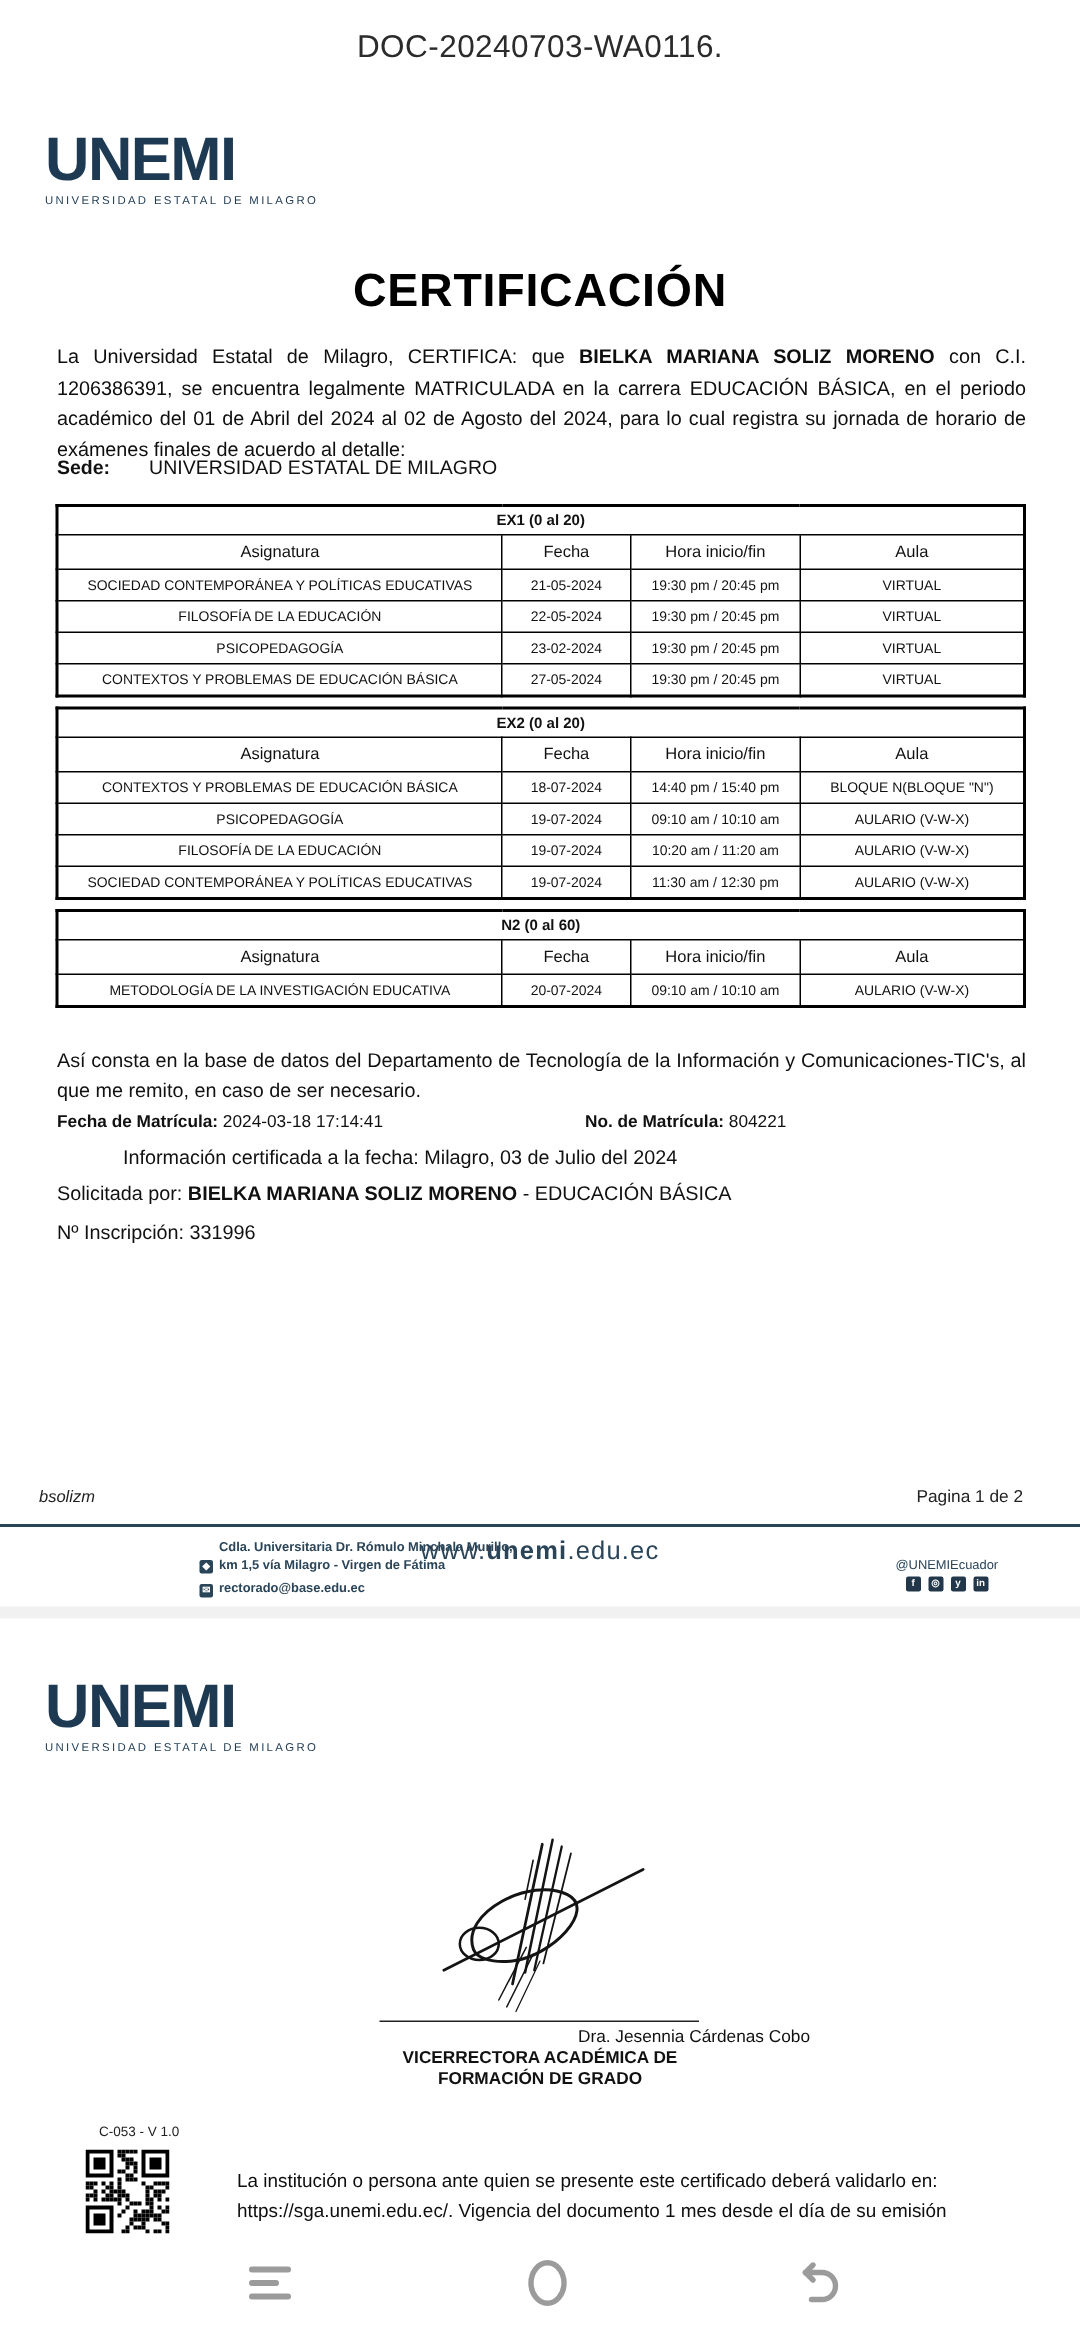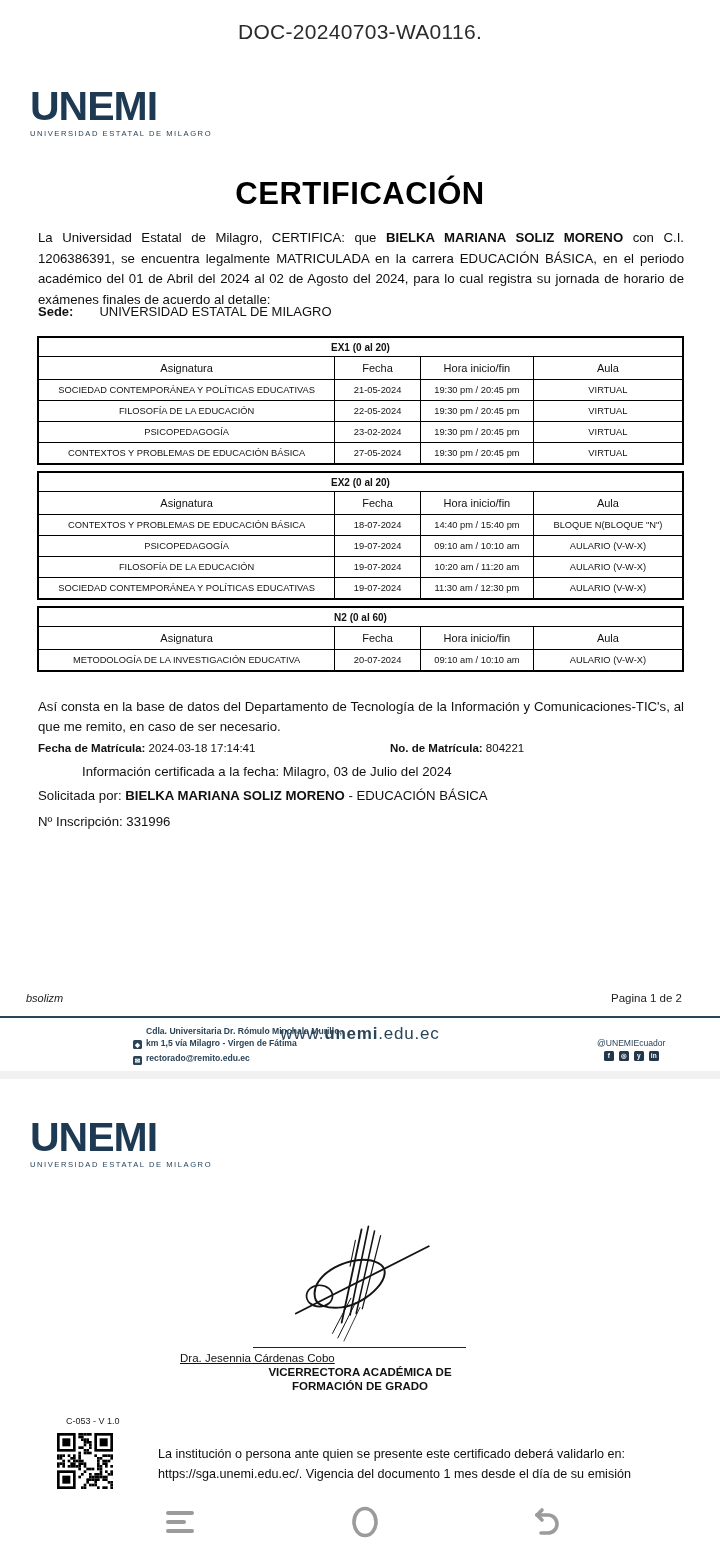--- a/index.html
+++ b/index.html
@@ -62,21 +62,21 @@
   .handle{font-size:8.6px;}
   .soc-row{display:flex;gap:5px;justify-content:center;margin-top:3px;}
   .soc{width:10px;height:10px;background:#22384a;color:#fff;border-radius:1.5px;
     font-size:6.5px;line-height:10px;text-align:center;font-weight:bold;}
 
   .page-sep{top:1071px;left:0;width:720px;height:8px;background:#f1f1f2;}
 
   
   .sig-svg{left:276px;top:1224px;}
   .sig-line{top:1347px;left:253px;width:213px;border-top:1.6px solid #222;}
-  .sig-name{top:1352px;left:180px;width:360px;text-align:left;font-size:11.5px;color:#111;text-decoration:underline;}
+  .sig-name{top:1352px;left:180px;width:360px;text-align:right;font-size:11.5px;color:#111;}
   .sig-role{left:180px;width:360px;text-align:center;font-size:11.5px;font-weight:bold;color:#111;}
   .doc-code{top:1416px;left:66px;font-size:9px;color:#222;}
   .qr{top:1433px;left:57px;width:56px;height:56px;}
   .valid-text{top:1444px;left:158px;width:536px;font-size:12.6px;line-height:1.6;color:#0e0e0e;}
 
   
   .navbar{top:1490px;left:0;width:720px;height:66px;background:#fff;}
   .nav-btn{position:absolute;top:10px;width:44px;height:44px;display:flex;
     align-items:center;justify-content:center;}
   .ham{display:flex;flex-direction:column;gap:5px;}
@@ -243,21 +243,21 @@
   <div class="f-left">
     <div class="f-row">
       <span class="mini-ic">◆</span>
       <span>
         <span>Cdla. Universitaria Dr. Rómulo Minchala Murillo,</span><br>
         <span>km 1,5 vía Milagro - Virgen de Fátima</span>
       </span>
     </div>
     <div class="f-row">
       <span class="mini-ic">✉</span>
-      <span>rectorado@remito.edu.ec</span>
+      <span>rectorado@base.edu.ec</span>
     </div>
   </div>
   <div class="f-url">
     <span>www.</span><span class="b">unemi</span><span>.edu.ec</span>
   </div>
   <div class="f-right">
     <div class="handle">@UNEMIEcuador</div>
     <div class="soc-row">
       <span class="soc">f</span>
       <span class="soc">◎</span>

